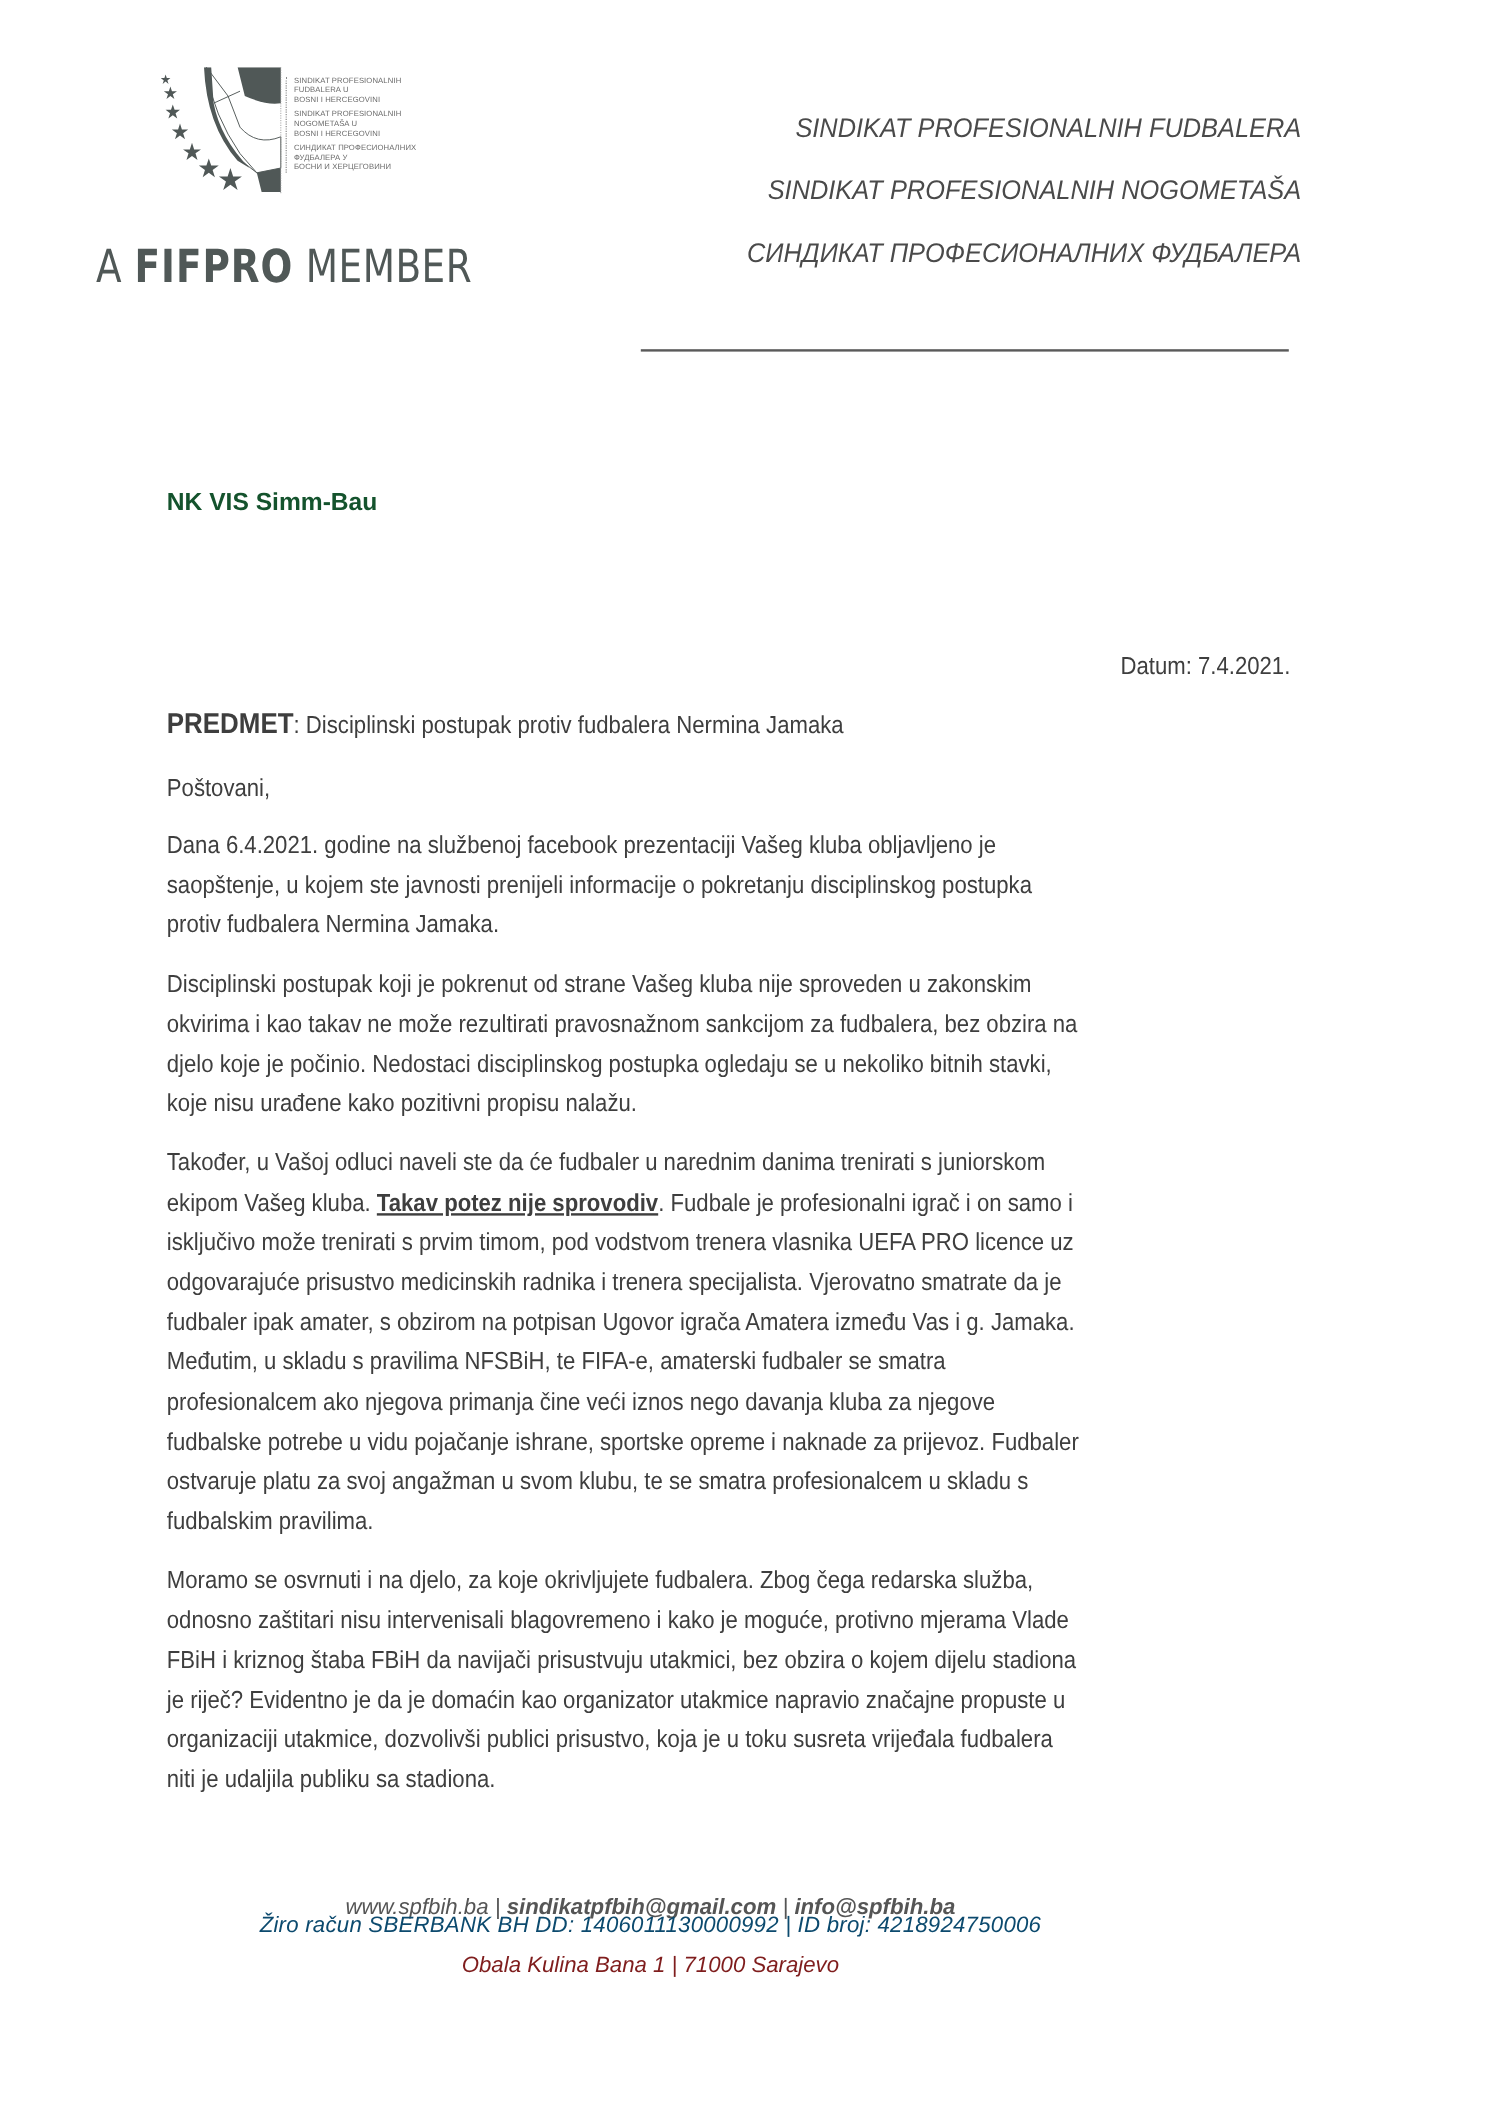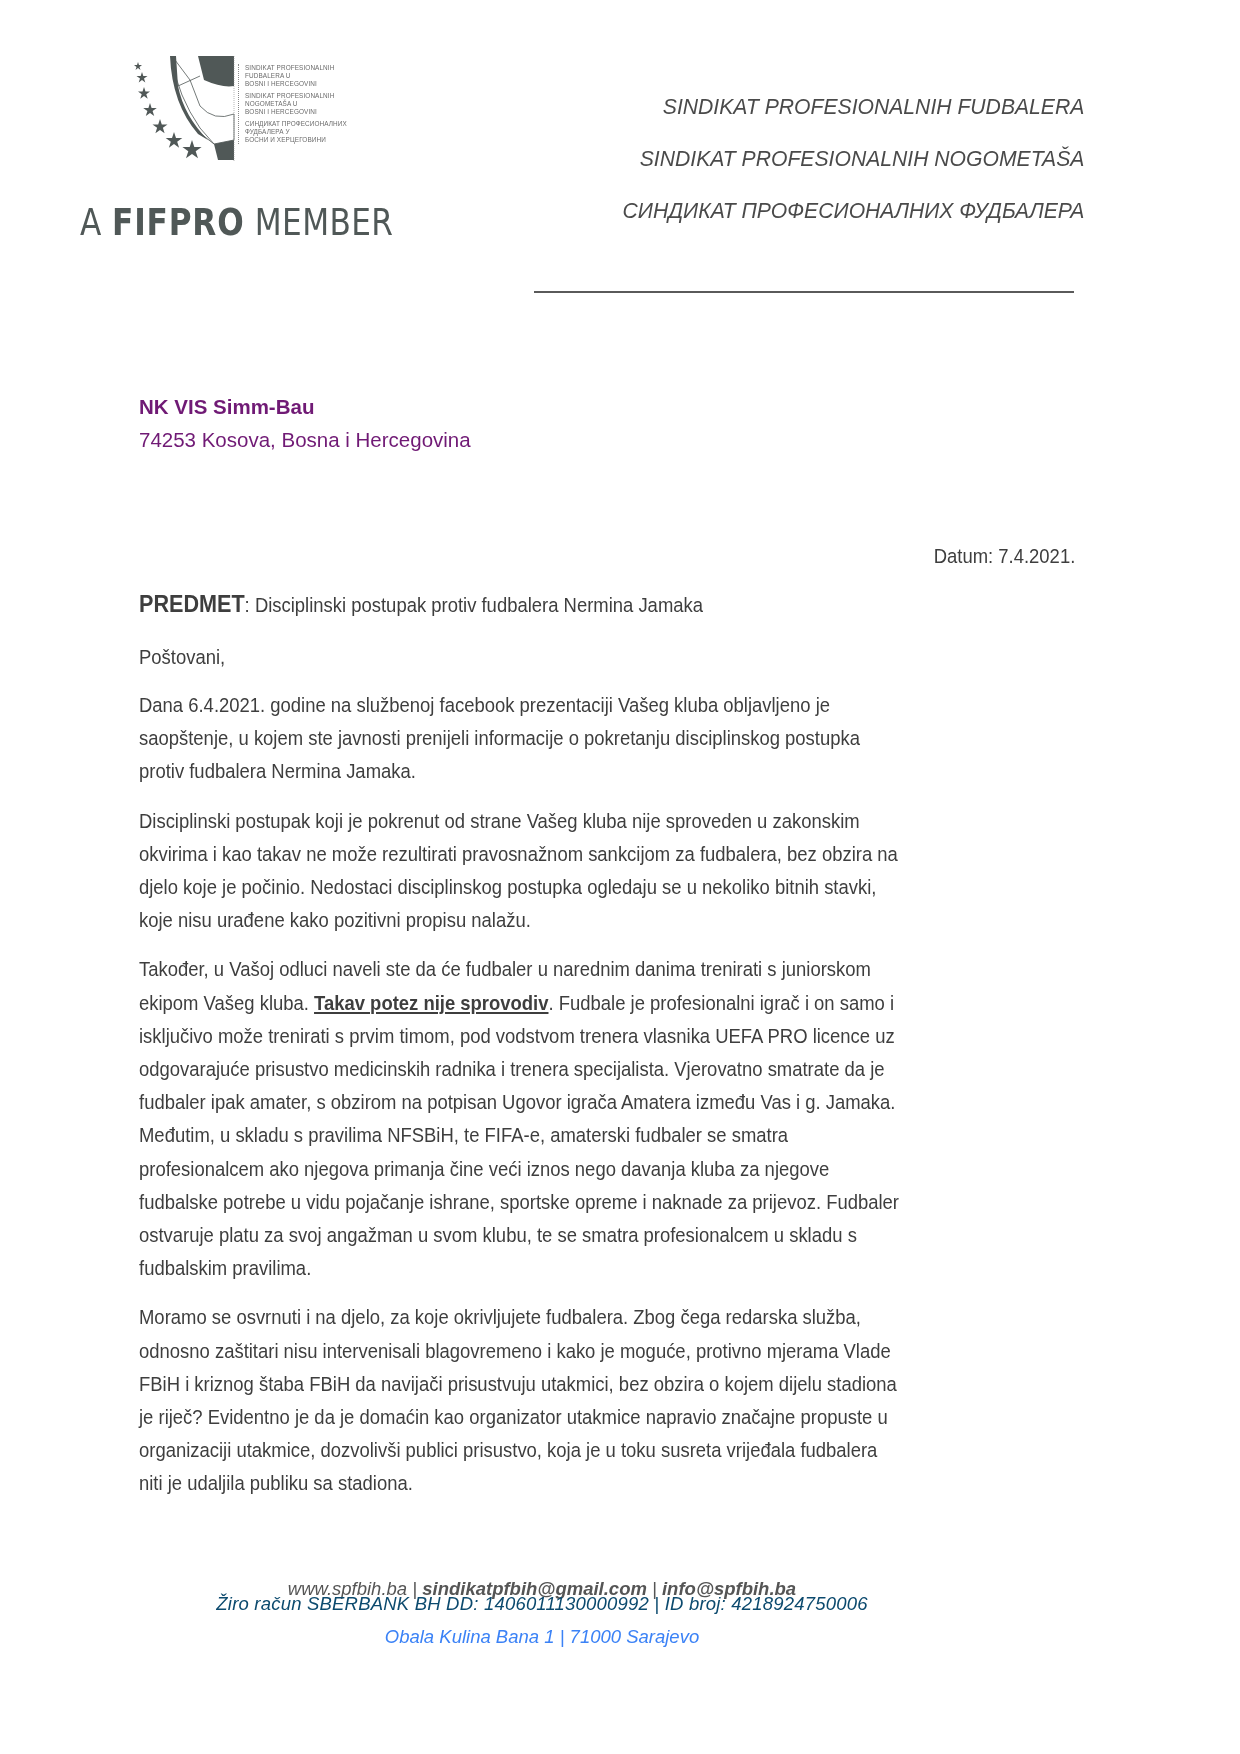--- a/index.html
+++ b/index.html
@@ -86,24 +86,24 @@
       top: 291px;
       width: 540px;
       height: 2px;
       background: #5a5a5a;
     }
 
     
     .recipient {
       position: absolute;
       left: 139px;
-      top: 390px;
+      top: 402px;
       font-size: 20.5px;
       line-height: 33px;
-      color: #701a75;
+      color: #14532d;
     }
     .recipient .name { font-weight: bold; }
 
     .date {
       position: absolute;
       right: 165px;
       top: 544px;
       font-size: 20.5px;
       color: #3e3e3e;
       transform: scaleX(0.9);
@@ -162,21 +162,21 @@
       left: 0;
       width: 1084px;
       text-align: center;
       font-family: "Liberation Sans", sans-serif;
       font-style: italic;
       font-size: 18.5px;
       color: #555;
     }
     .footer .b { font-weight: bold; }
     .f1 { top: 1578px; }
-    .f2 { top: 1626px; color: #3b82f6; }
+    .f2 { top: 1626px; color: #7f1d1d; }
     .f3 { top: 1593px; color: #0c4a6e; letter-spacing: 0.2px; }
   </style>
 </head>
 <body>
 
 <div class="page">
 
   <div class="logo">
     <svg width="104" height="106" viewBox="0 0 104 106">
 
@@ -225,21 +225,20 @@
 
   <div class="org-names">
     <div>SINDIKAT PROFESIONALNIH FUDBALERA</div>
     <div>SINDIKAT PROFESIONALNIH NOGOMETAŠA</div>
     <div>СИНДИКАТ ПРОФЕСИОНАЛНИХ ФУДБАЛЕРА</div>
   </div>
   <div class="header-rule"></div>
 
   <div class="recipient">
     <div class="name">NK VIS Simm-Bau</div>
-    <div>74253 Kosova, Bosna i Hercegovina</div>
   </div>
 
   <div class="date">Datum: 7.4.2021.</div>
 
   <div class="subject">
     <span class="label">PREDMET</span><span>: </span><span>Disciplinski postupak protiv fudbalera Nermina Jamaka</span>
   </div>
 
   <div class="salutation">Poštovani,</div>
 

